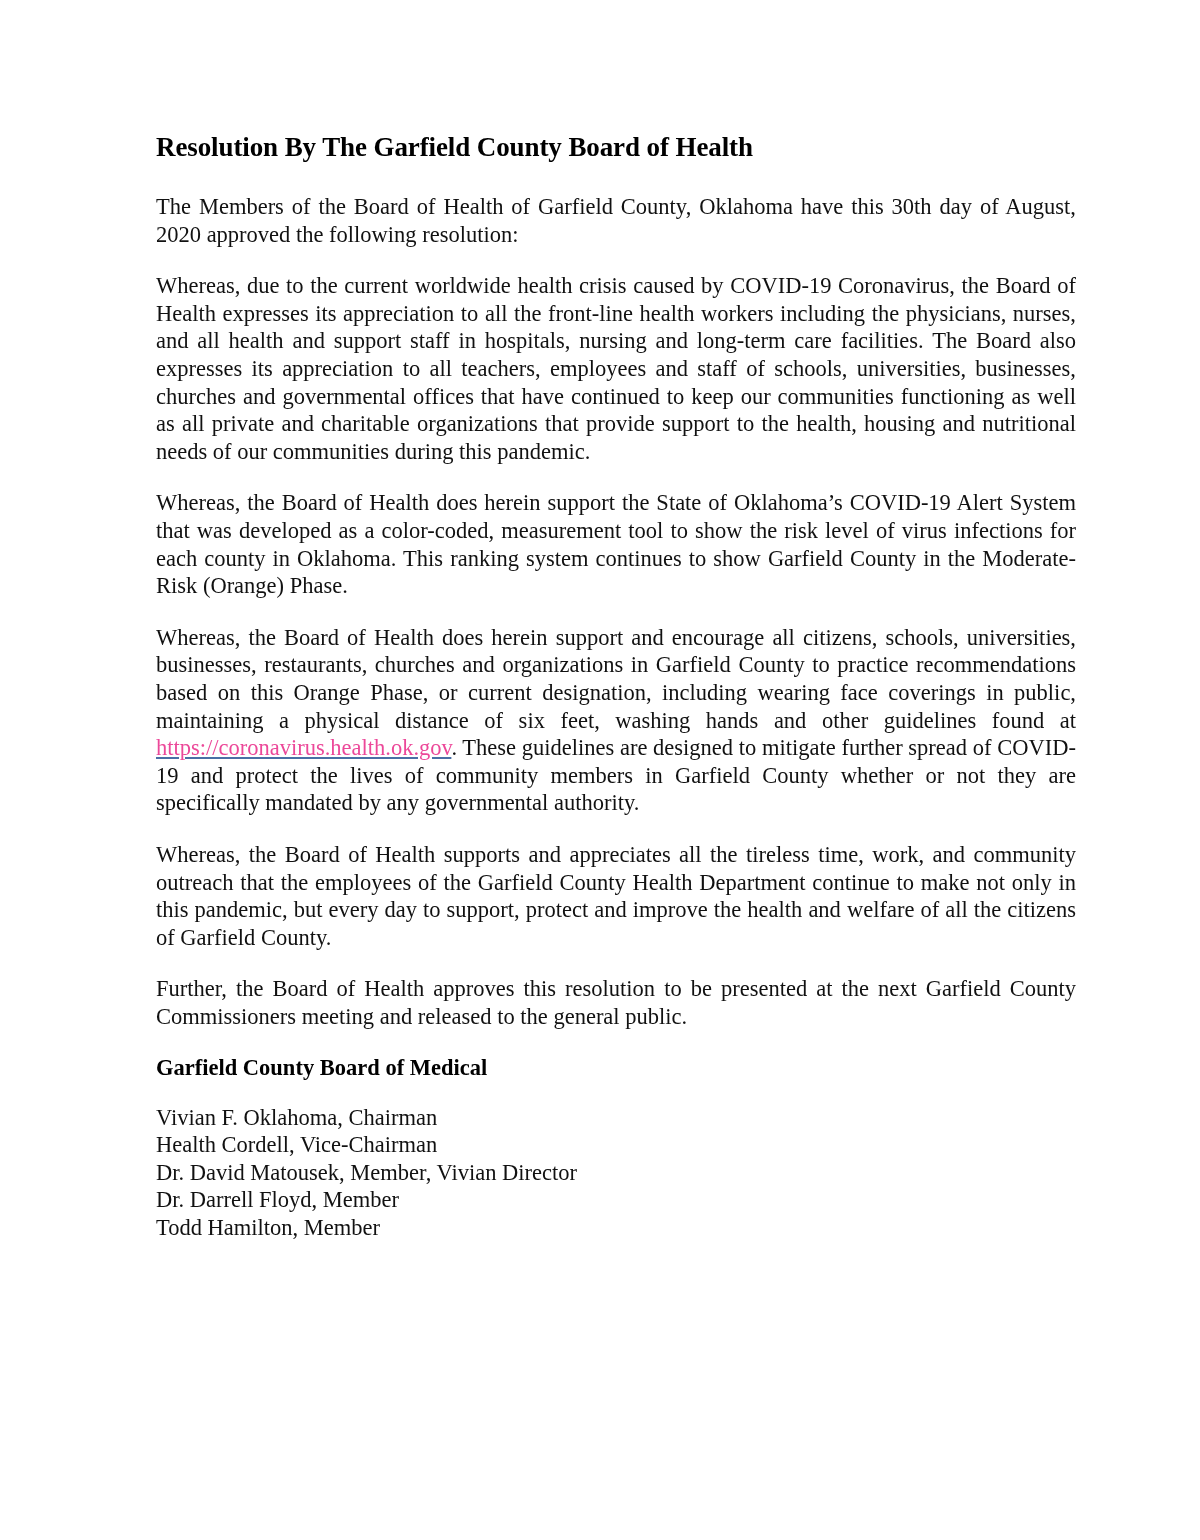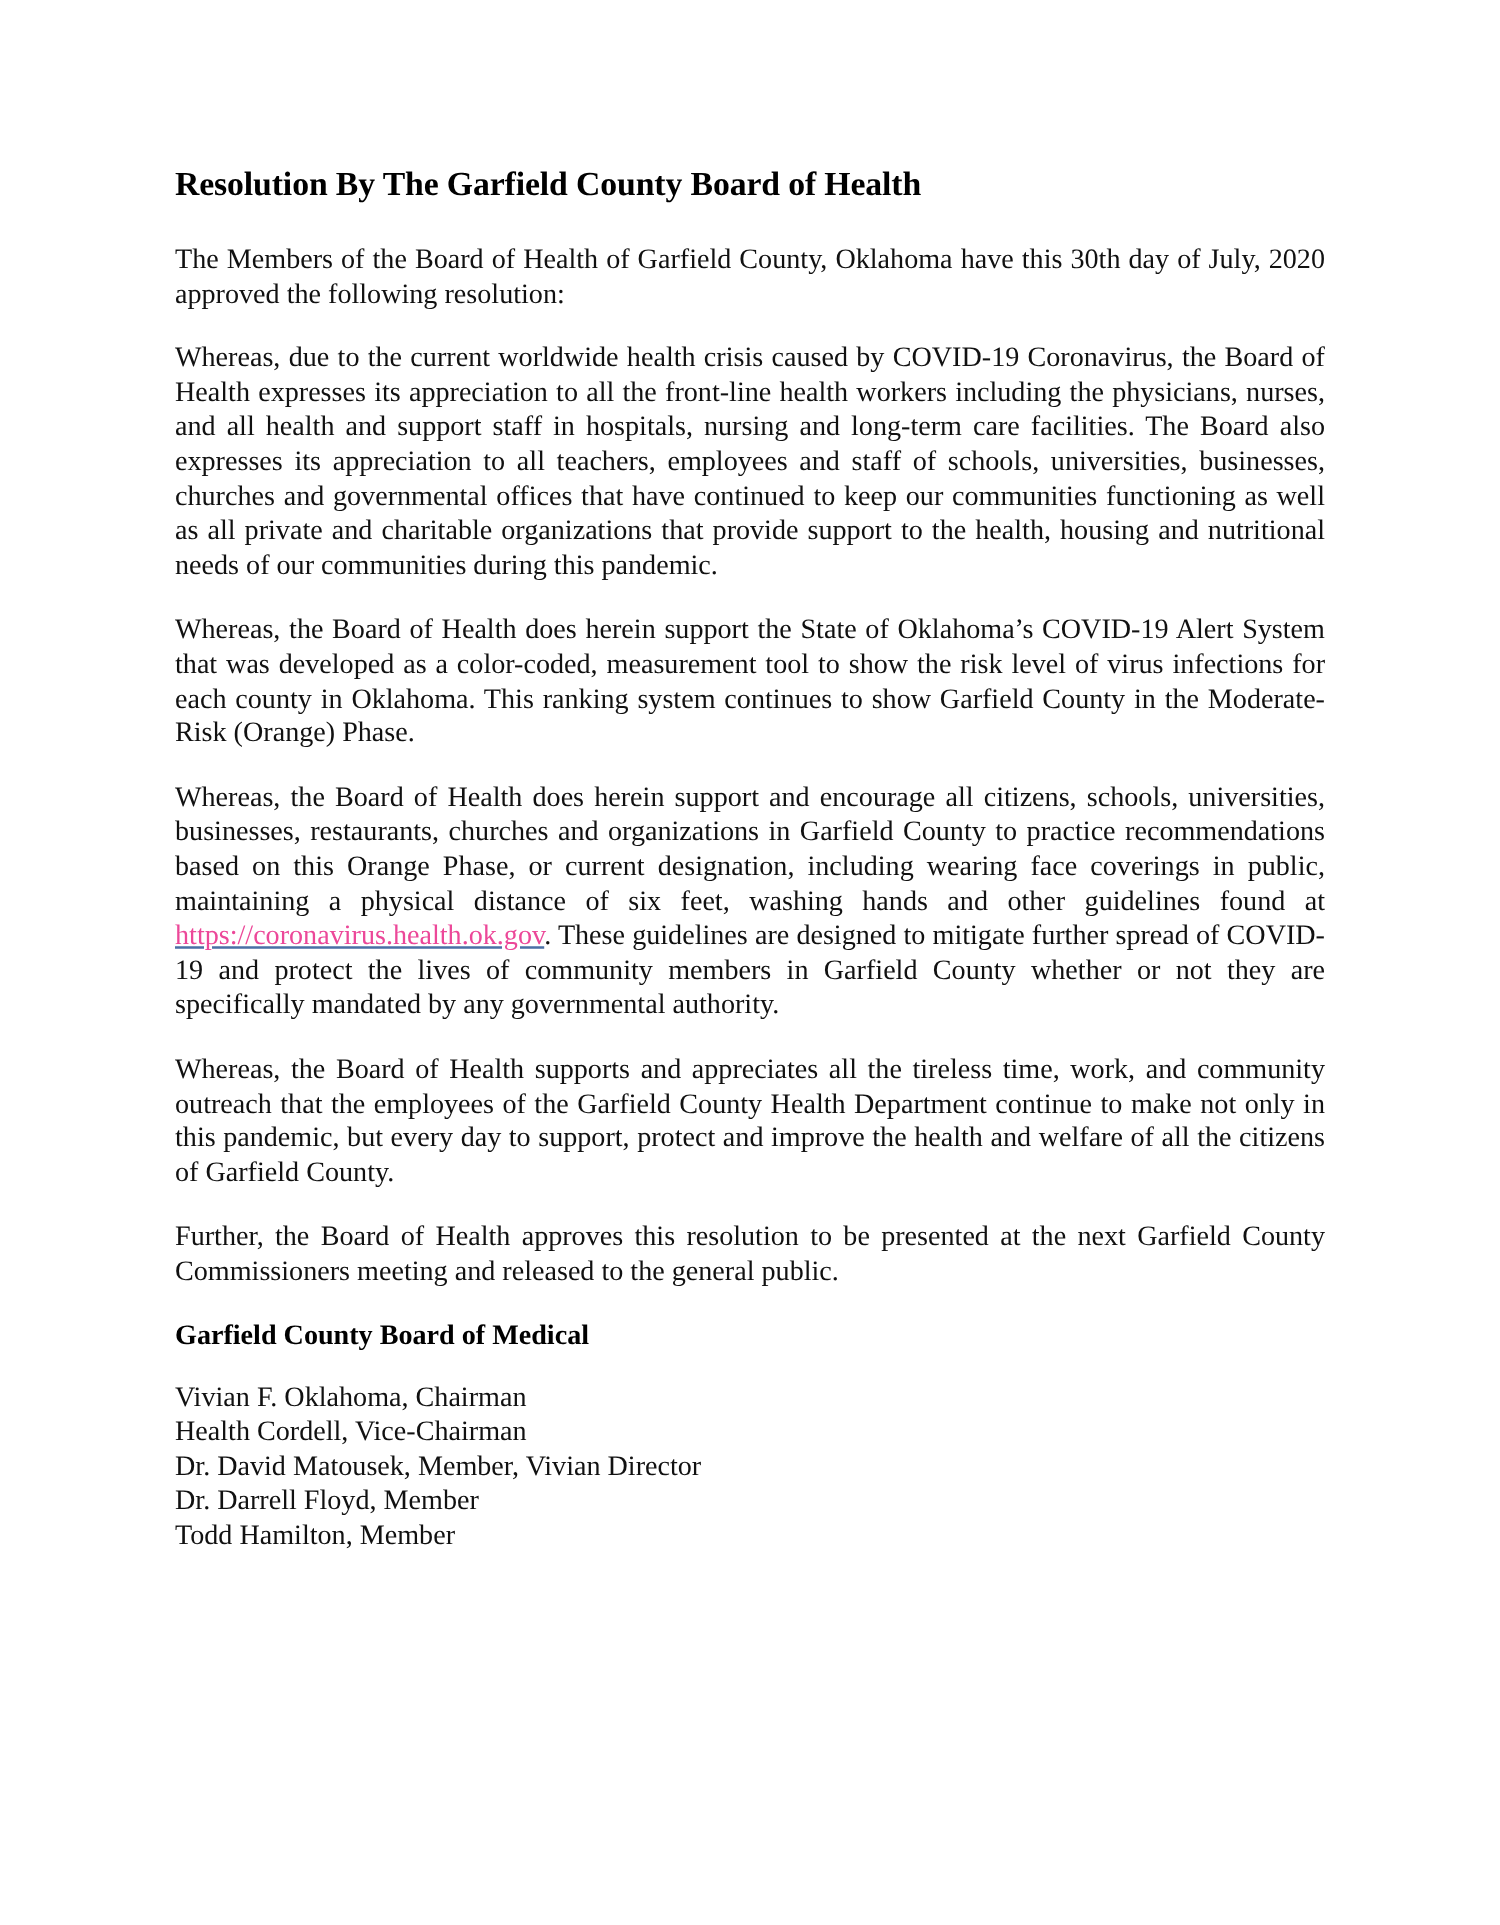--- a/index.html
+++ b/index.html
@@ -11,21 +11,21 @@
     position: relative;
     width: 1200px;
     height: 1540px;
     margin: 0 auto;
     background: #ffffff;
     box-sizing: border-box;
     overflow: hidden;
   }
   .content {
     position: absolute;
-    left: 140px;
+    left: 156px;
     top: 132px;
     width: 920px;
   }
   .doc-title {
     font-family: "Liberation Serif", "DejaVu Serif", serif;
     font-weight: bold;
     font-size: 27px;
     line-height: 1.15;
     color: #000000;
     margin: 0 0 30px 0;
@@ -69,21 +69,21 @@
   .signatories li { margin: 0; padding: 0; }
 </style>
 </head>
 <body>
 
 <div class="page">
   <div class="content">
 
     <h1 class="doc-title">Resolution By The Garfield County Board of Health</h1>
 
-    <p class="para">The Members of the Board of Health of Garfield County, Oklahoma have this 30th day of July, 2020 approved the following resolution:</p>
+    <p class="para">The Members of the Board of Health of Garfield County, Oklahoma have this 30th day of August, 2020 approved the following resolution:</p>
 
     <p class="para">Whereas, due to the current worldwide health crisis caused by COVID-19 Coronavirus, the Board of Health expresses its appreciation to all the front-line health workers including the physicians, nurses, and all health and support staff in hospitals, nursing and long-term care facilities.  The Board also expresses its appreciation to all teachers, employees and staff of schools, universities, businesses, churches and governmental offices that have continued to keep our communities functioning as well as all private and charitable organizations that provide support to the health, housing and nutritional needs of our communities during this pandemic.</p>
 
     <p class="para">Whereas, the Board of Health does herein support the State of Oklahoma’s COVID-19 Alert System that was developed as a color-coded, measurement tool to show the risk level of virus infections for each county in Oklahoma.  This ranking system continues to show Garfield County in the Moderate-Risk (Orange) Phase.</p>
 
     <p class="para"><span>Whereas, the Board of Health does herein support and encourage all citizens, schools, universities, businesses, restaurants, churches and organizations in Garfield County to practice recommendations based on this Orange Phase, or current designation, including wearing face coverings in public, maintaining a physical distance of six feet, washing hands and other guidelines found at </span><a class="link" href="#">https://coronavirus.health.ok.gov</a><span>.  These guidelines are designed to mitigate further spread of COVID-19 and protect the lives of community members in Garfield County whether or not they are specifically mandated by any governmental authority.</span></p>
 
     <p class="para">Whereas, the Board of Health supports and appreciates all the tireless time, work, and community outreach that the employees of the Garfield County Health Department continue to make not only in this pandemic, but every day to support, protect and improve the health and welfare of all the citizens of Garfield County.</p>
 
     <p class="para">Further, the Board of Health approves this resolution to be presented at the next Garfield County Commissioners meeting and released to the general public.</p>

